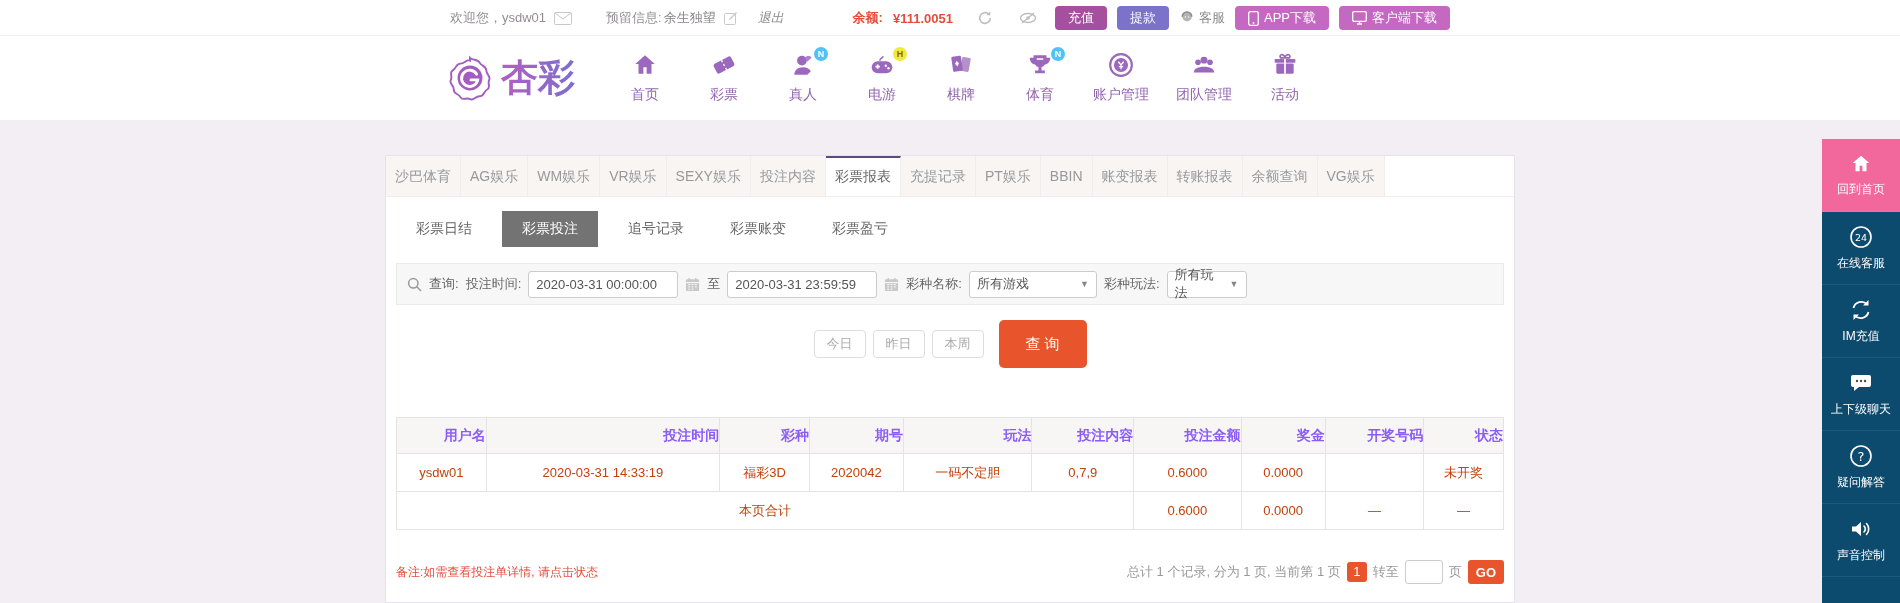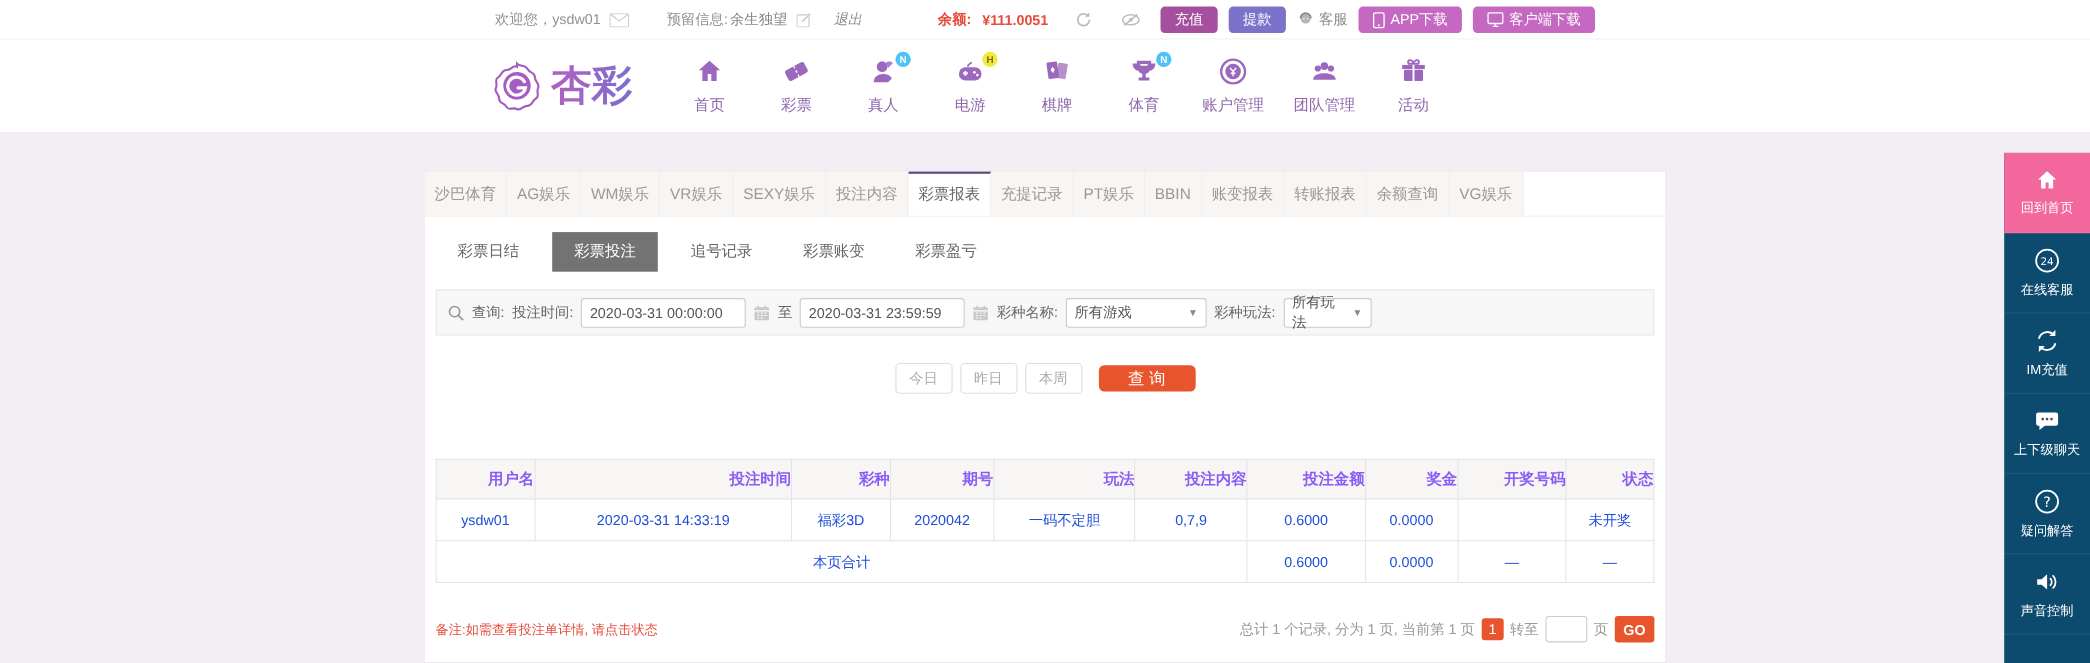--- a/index.html
+++ b/index.html
@@ -52,25 +52,25 @@
 
   .filterbar { margin:4px 10px 0; background:#f7f7f7; border:1px solid #e9e9e9; height:42px; display:flex; align-items:center; padding-left:10px; font-size:13px; color:#666; gap:7px; }
   .f-input { width:150px; height:27px; border:1px solid #ccc; border-radius:3px; background:#fff; font-size:13px; color:#555; padding:0 7px; font-family:inherit; }
   .f-select { height:27px; border:1px solid #ccc; border-radius:3px; background:#fff; font-size:13px; color:#555; display:inline-flex; align-items:center; justify-content:space-between; padding:0 7px; cursor:pointer; }
   .sel-game { width:128px; }
   .sel-play { width:80px; }
   .caret { font-size:9px; color:#888; margin-left:6px; }
 
   .btnrow { text-align:center; margin-top:24px; height:30px; display:flex; justify-content:center; align-items:center; gap:7px; }
   .quick-btn { height:28px; padding:0 12px; border:1px solid #ddd; border-radius:4px; background:#fff; color:#aaa; font-size:13px; cursor:pointer; font-family:inherit; }
-  .search-btn { height:24px; width:88px; margin-left:8px; border:none; border-radius:5px; background:#e8552d; color:#fff; font-size:15px; cursor:pointer; font-family:inherit; }
+  .search-btn { height:48px; width:88px; margin-left:8px; border:none; border-radius:5px; background:#e8552d; color:#fff; font-size:15px; cursor:pointer; font-family:inherit; }
 
   table.report { width:calc(100% - 20px); margin:58px 10px 0; border-collapse:collapse; }
   .report th { background:#f8f6f5; height:36px; font-size:14px; color:#8b5cf6; font-weight:bold; border:1px solid #e4e4e4; text-align:right; }
-  .report td { height:38px; font-size:13px; color:#1d4ed8; border:1px solid #e4e4e4; text-align:center; }
+  .report td { height:38px; font-size:13px; color:#c2410c; border:1px solid #e4e4e4; text-align:center; }
   .status-green { color:#2fa455; cursor:pointer; }
   .dash { color:#999; }
 
   .cardfooter { display:flex; align-items:center; margin:30px 10px 0; }
   .note { color:#e64c3c; font-size:12px; }
   .pagination { margin-left:auto; display:flex; align-items:center; gap:6px; color:#999; font-size:13px; }
   .page-badge { width:20px; height:20px; background:#e8552d; color:#fff; border-radius:3px; text-align:center; line-height:20px; font-size:13px; }
   .page-input { width:38px; height:24px; border:1px solid #ccc; border-radius:3px; font-family:inherit; }
   .go-btn { height:24px; padding:0 8px; background:#e8552d; border:none; border-radius:3px; color:#fff; font-size:13px; font-weight:bold; cursor:pointer; font-family:inherit; }
 

